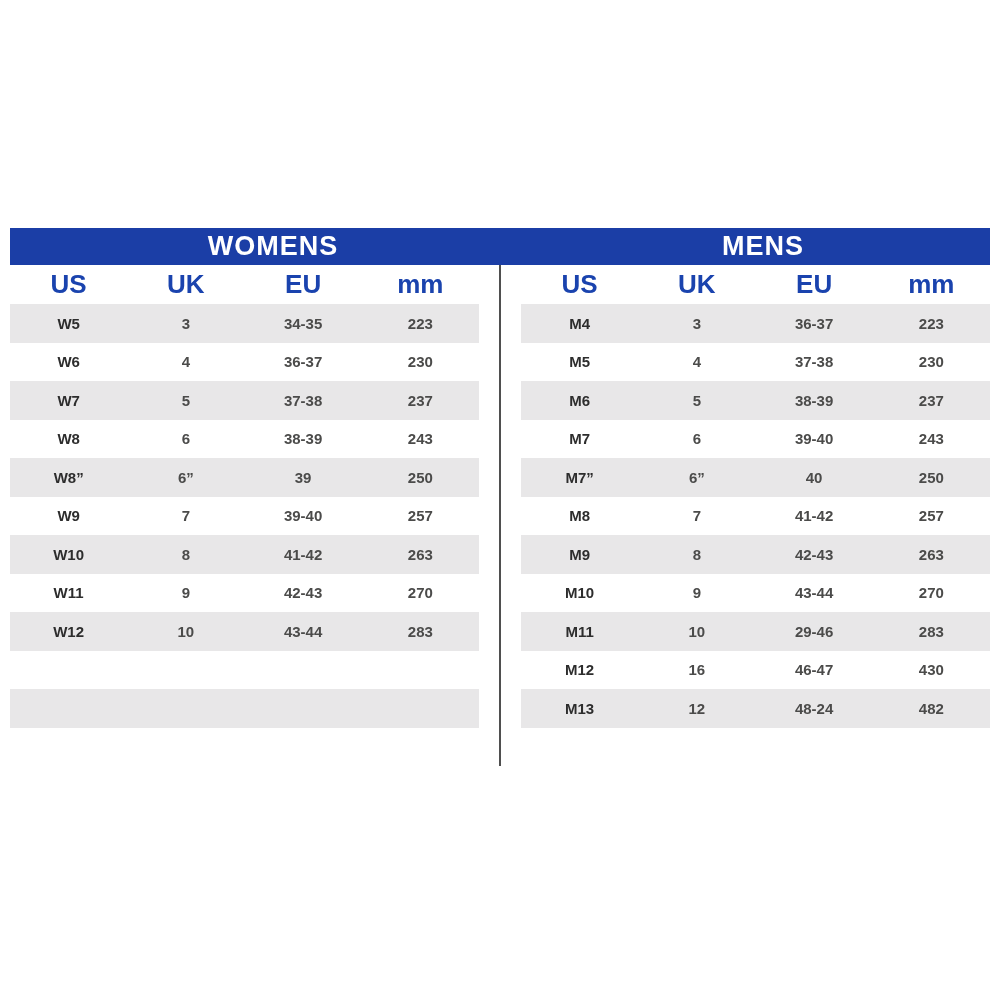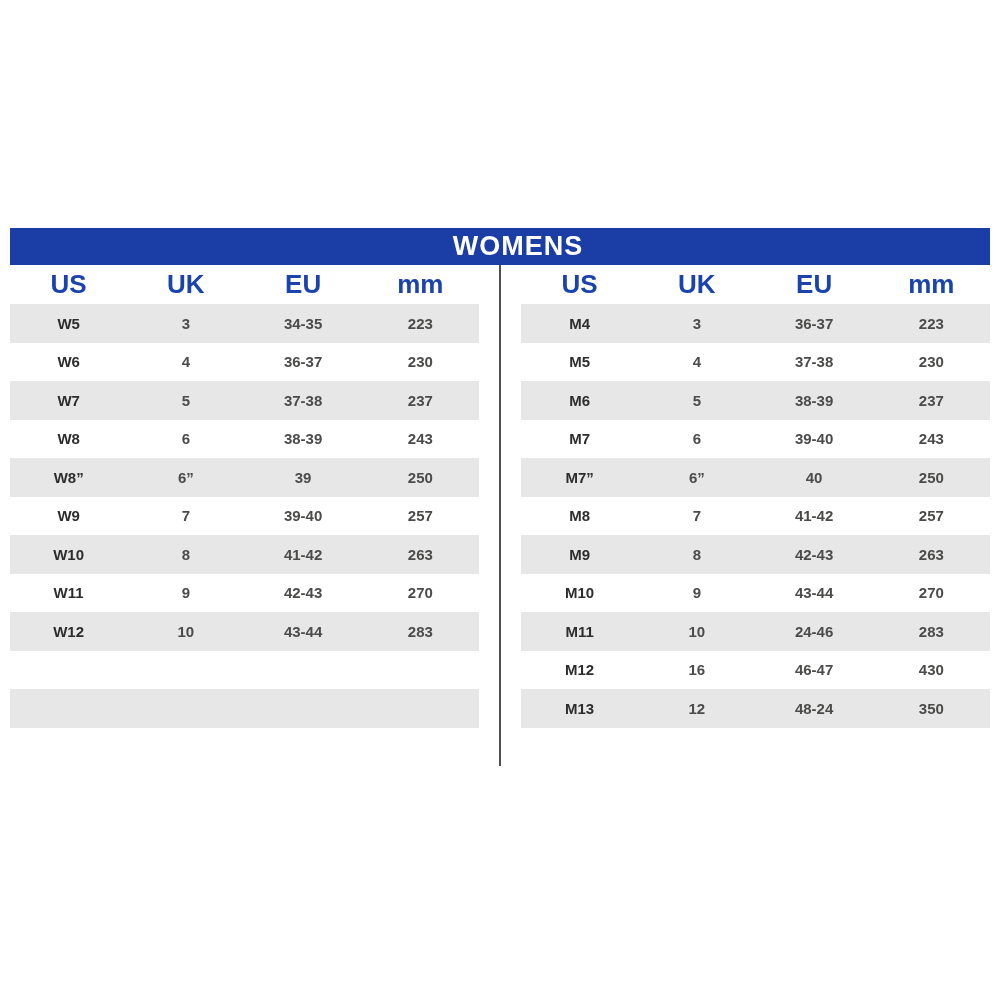--- a/index.html
+++ b/index.html
@@ -73,20 +73,21 @@
   .t-row .cell-0{
     color:var(--label-dark);
   }
 </style>
 </head>
 <body style="background: rgb(255, 255, 255);">
 
 <div class="chart-wrap">
   <div class="title-bar">
     <div class="title-half">WOMENS</div>
+    <div class="title-half">MENS</div>
   </div>
   <div class="tables-row">
     <div class="size-table">
         <div class="t-header">
           <div class="cell-0">US</div>
           <div class="cell-1">UK</div>
           <div class="cell-2">EU</div>
           <div class="cell-3">mm</div>
         </div>
         <div class="t-body">
@@ -217,31 +218,31 @@
           </div>
           <div class="t-row">
             <div class="cell-0">M10</div>
             <div class="cell-1">9</div>
             <div class="cell-2">43-44</div>
             <div class="cell-3">270</div>
           </div>
           <div class="t-row">
             <div class="cell-0">M11</div>
             <div class="cell-1">10</div>
-            <div class="cell-2">24-46</div>
+            <div class="cell-2">29-46</div>
             <div class="cell-3">283</div>
           </div>
           <div class="t-row">
             <div class="cell-0">M12</div>
             <div class="cell-1">16</div>
             <div class="cell-2">46-47</div>
             <div class="cell-3">430</div>
           </div>
           <div class="t-row">
             <div class="cell-0">M13</div>
             <div class="cell-1">12</div>
             <div class="cell-2">48-24</div>
-            <div class="cell-3">350</div>
+            <div class="cell-3">482</div>
           </div>
         </div>
       </div>
   </div>
 </div>
 
 </body></html>

